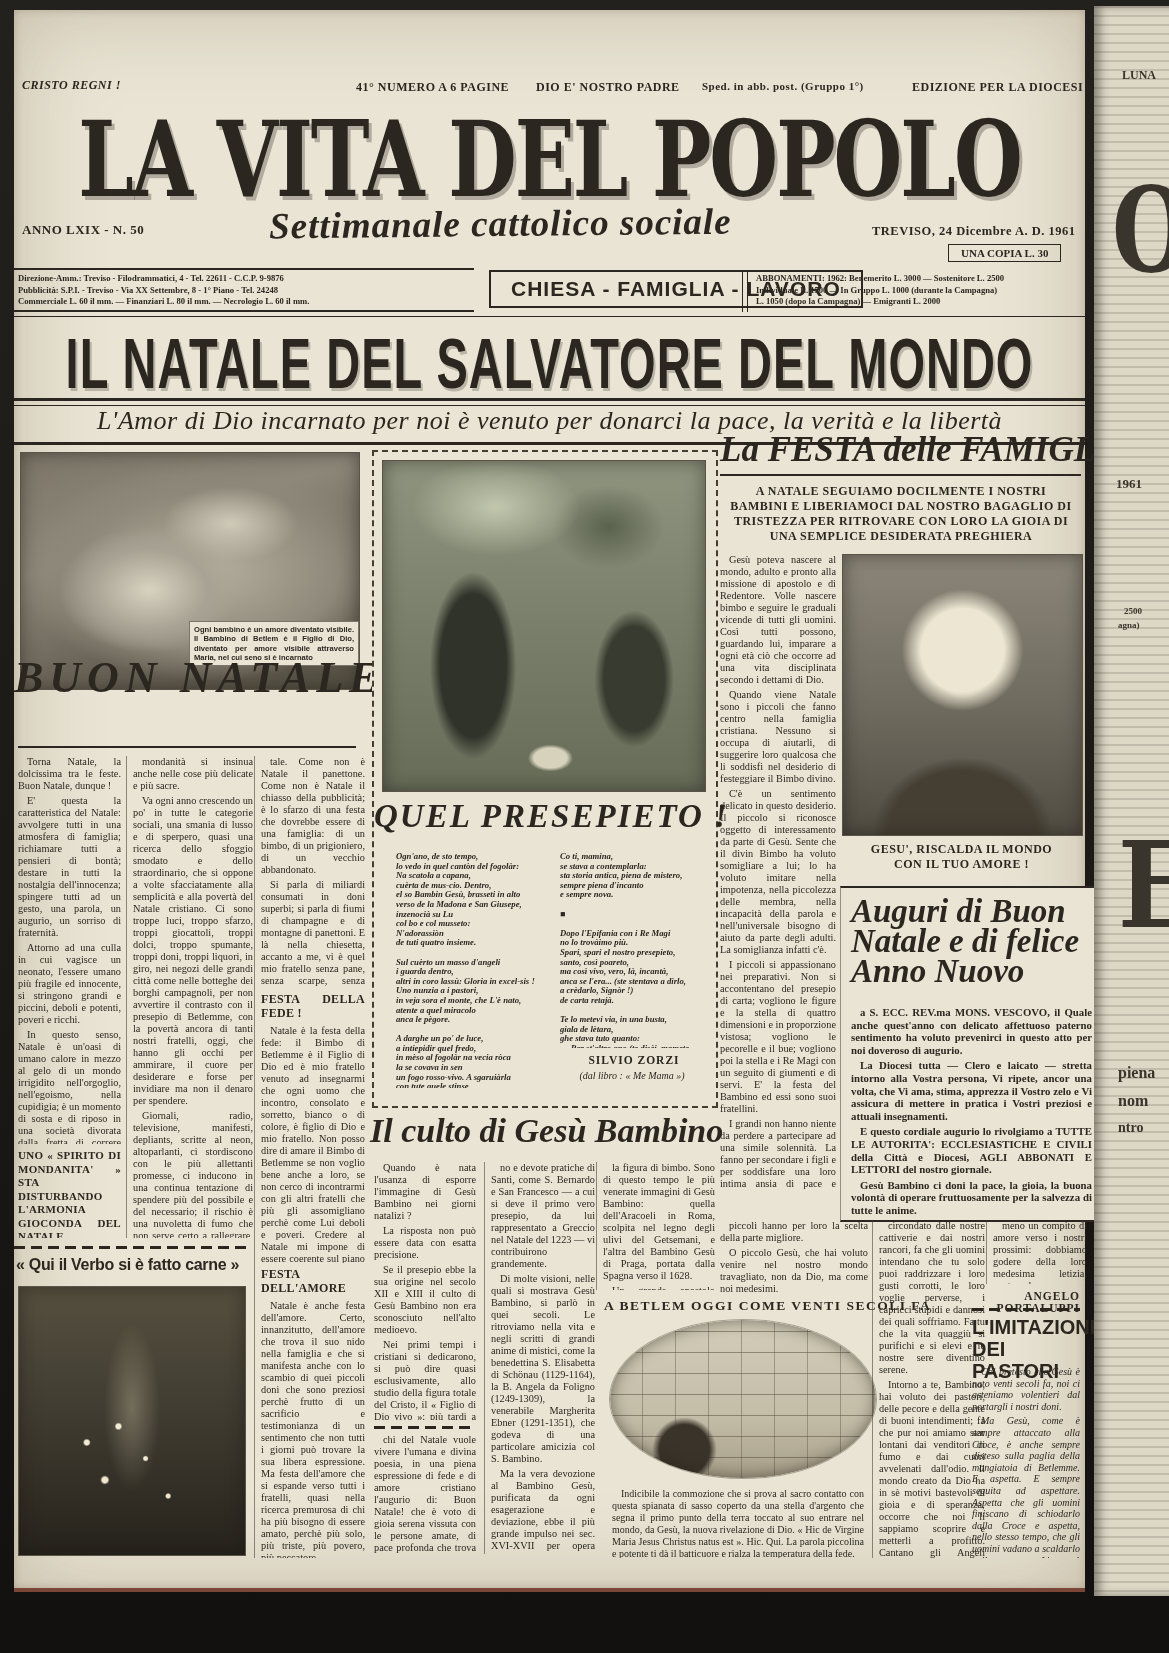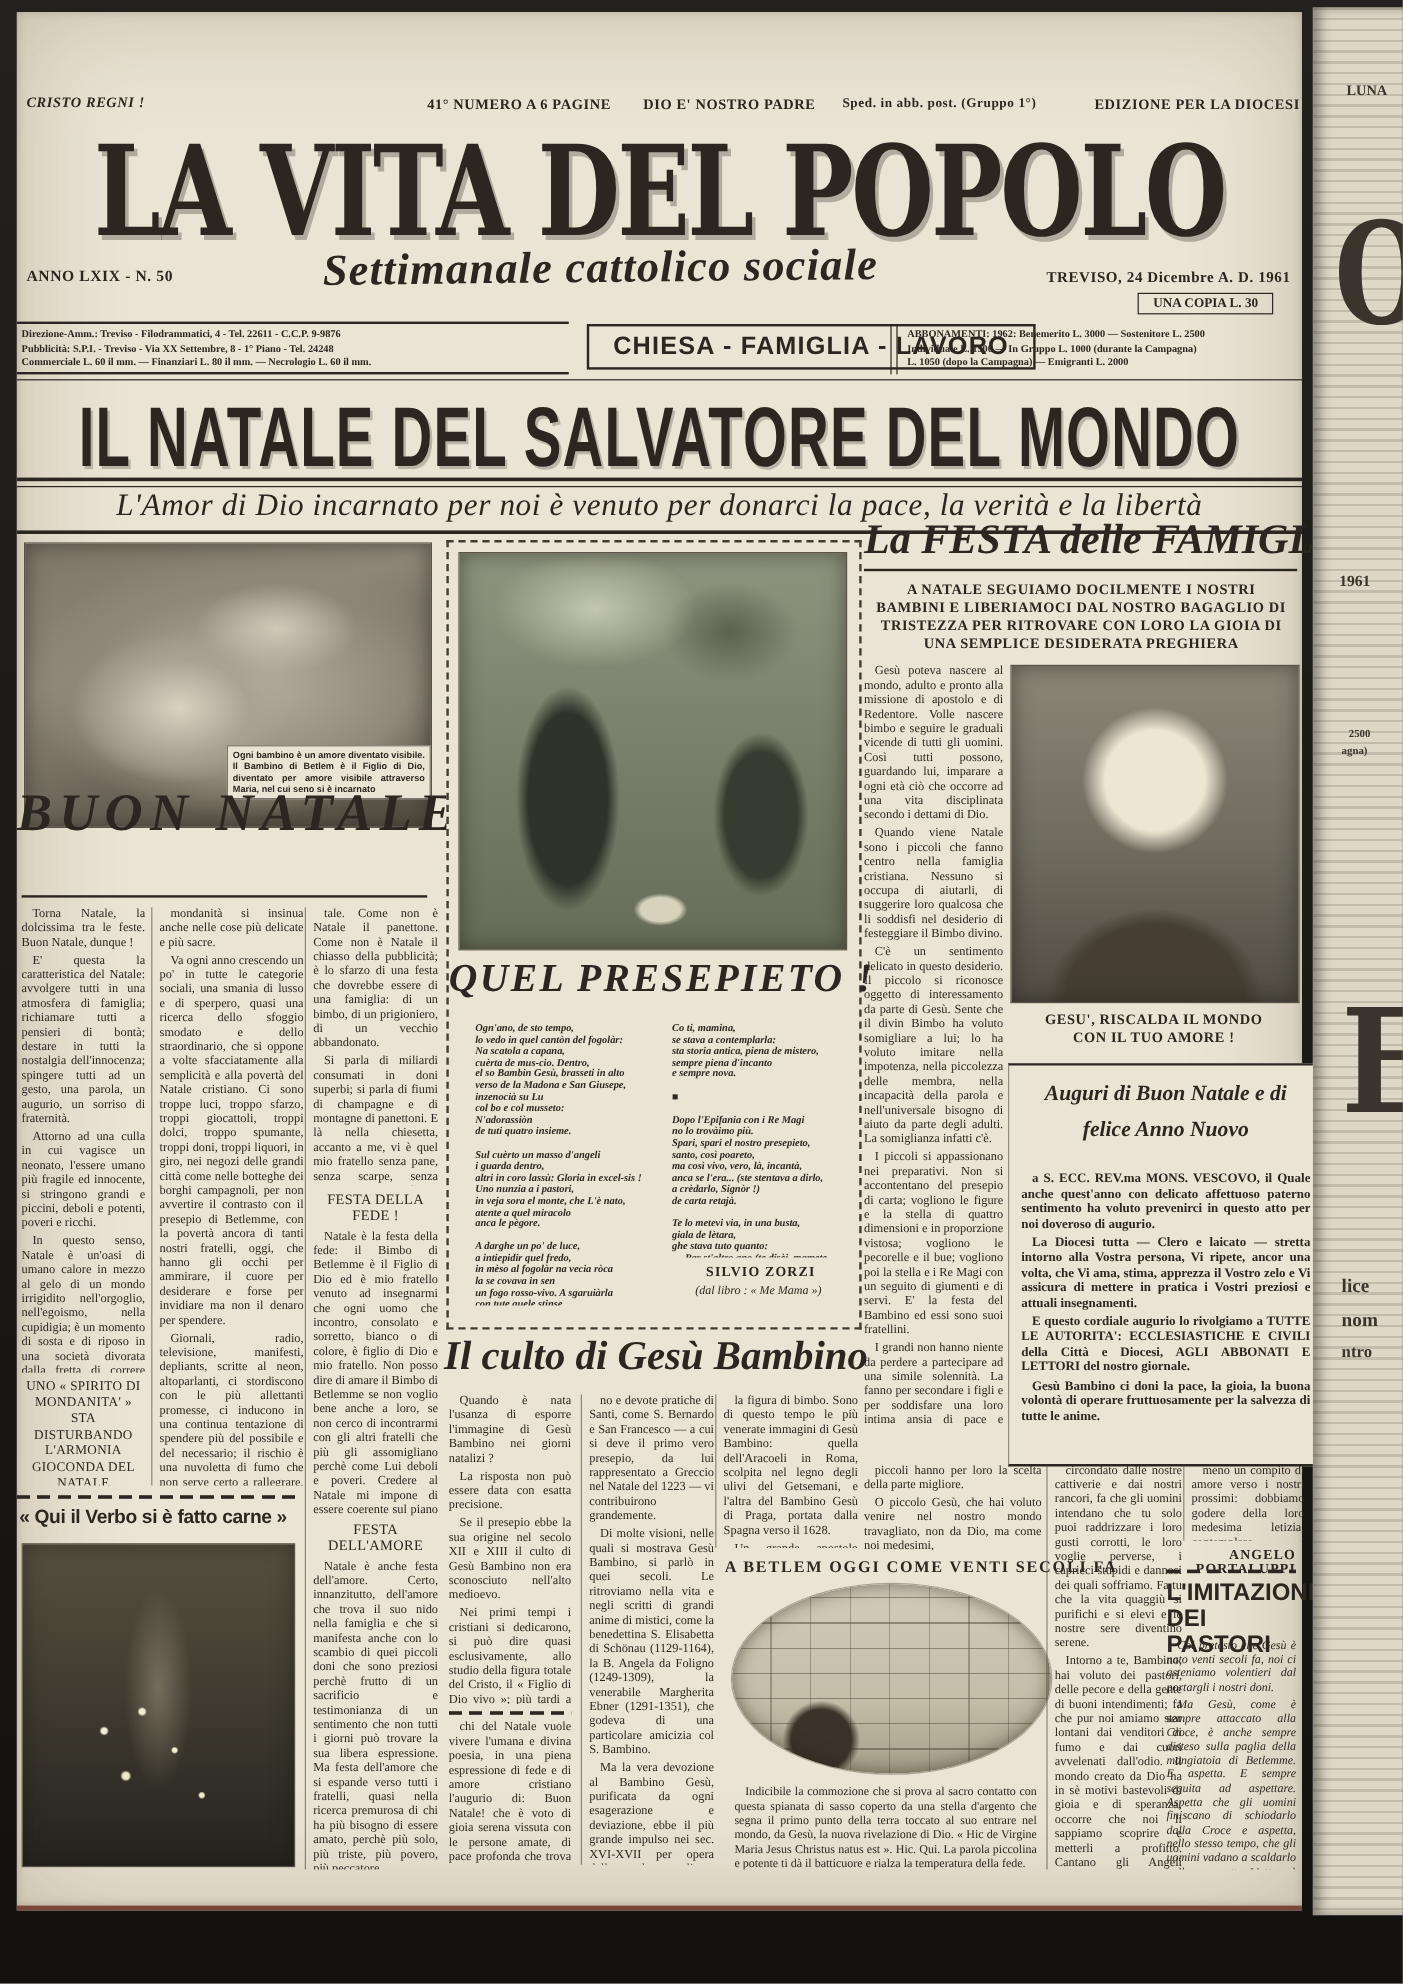--- a/index.html
+++ b/index.html
@@ -30,21 +30,21 @@
         font-size:47px;letter-spacing:1px;transform:scaleY(1.5);transform-origin:center top;
         text-shadow:2px 2px 0 rgba(45,40,32,.25)}
   .deck{font-style:italic;font-size:26px;white-space:nowrap;text-align:center;width:100%;letter-spacing:.5px}
   .rule{background:#2b2720}
   .drule{height:4px;border-top:3px solid #2b2720;border-bottom:1px solid #2b2720}
   .wrule{height:3px;background:repeating-linear-gradient(90deg,#2b2720 0 11px,transparent 11px 17px)}
   .dashv{border:2px dashed #423d33}
   .col{font-size:10.3px;line-height:12px;text-align:justify;overflow:hidden}
   .col p, .bp{margin:0 0 3px;text-indent:9px}
   .vl{border-left:1px solid rgba(60,55,45,.55);padding-left:6px}
-  .inhead{font-weight:normal;font-size:11px;line-height:13.5px;text-align:center;margin:5px 0;letter-spacing:.3px}
+  .inhead{font-weight:bold;font-size:11px;line-height:13.5px;margin:5px 0;letter-spacing:.3px}
   .ittitle{font-style:italic;font-weight:bold;white-space:nowrap}
   .pre{white-space:pre-line}
   .poem{font-style:italic;font-weight:bold;font-size:8.7px;line-height:9.6px;overflow:hidden}
   .photo{box-shadow:inset 0 0 18px rgba(25,22,18,.5);border:1px solid #5a5448}
   .capbox{background:#e9e4d4;border:1px solid #7a756a;font-family:"Liberation Sans",sans-serif;
         font-weight:bold;font-size:7.6px;line-height:9.3px;text-align:justify;padding:3px 4px}
   .capserif{font-weight:bold;font-size:12px;text-align:center;line-height:15px;letter-spacing:.5px}
   .boxed{border-top:2px solid #2b2720;border-bottom:2px solid #2b2720;border-left:1px solid rgba(60,55,45,.5)}
   .it{font-style:italic}
   .sig{font-weight:bold;font-size:11.5px;text-align:right;letter-spacing:1px}
@@ -274,21 +274,21 @@
   <div class="abs photo" style="left:828px;top:544px;width:239px;height:280px;
        background:
          radial-gradient(circle 80px at 50% 34%, #ece6d2 0 52%, rgba(236,230,210,.35) 68%, rgba(0,0,0,0) 76%),
          radial-gradient(circle 38px at 50% 42%, #9a917c 0 55%, rgba(0,0,0,0) 70%),
          radial-gradient(ellipse 110px 95px at 50% 100%, #453f33 0 68%, rgba(0,0,0,0) 82%),
          linear-gradient(180deg,#8b8678 0%,#6e6a5e 55%,#504c42 100%);"></div>
   <div class="abs capserif pre" style="left:828px;top:832px;width:239px">GESU', RISCALDA IL MONDO
 CON IL TUO AMORE !</div>
 
   <div class="abs boxed" style="left:826px;top:876px;width:241px;height:324px;padding:8px 8px 0 10px;background:#e9e4d4">
-    <div class="ittitle" style="white-space:normal;font-size:18px;line-height:30px;text-align:center">Auguri di Buon Natale e di felice Anno Nuovo</div>
+    <div class="ittitle" style="white-space:normal;font-size:33px;line-height:30px;text-align:left">Auguri di Buon Natale e di felice Anno Nuovo</div>
     <div class="col" style="margin-top:20px;height:236px;font-size:10.8px;line-height:12.6px;font-weight:bold">
       <div>
           <p class="bp">a S. ECC. REV.ma MONS. VESCOVO, il Quale anche quest'anno con delicato affettuoso paterno sentimento ha voluto prevenirci in questo atto per noi doveroso di augurio.</p>
           <p class="bp">La Diocesi tutta — Clero e laicato — stretta intorno alla Vostra persona, Vi ripete, ancor una volta, che Vi ama, stima, apprezza il Vostro zelo e Vi assicura di mettere in pratica i Vostri preziosi e attuali insegnamenti.</p>
           <p class="bp">E questo cordiale augurio lo rivolgiamo a TUTTE LE AUTORITA': ECCLESIASTICHE E CIVILI della Città e Diocesi, AGLI ABBONATI E LETTORI del nostro giornale.</p>
           <p class="bp">Gesù Bambino ci doni la pace, la gioia, la buona volontà di operare fruttuosamente per la salvezza di tutte le anime.</p>
         </div>
     </div>
   </div>
 
@@ -322,16 +322,16 @@
 
 </div>
 
 <div class="strip">
   <span class="frag" style="left:28px;top:62px;font-size:12px">LUNA</span>
   <span class="frag" style="left:18px;top:170px;font-size:90px;font-family:'DejaVu Serif',serif;transform:scaleY(1.3);display:inline-block">O</span>
   <span class="frag" style="left:22px;top:470px;font-size:13px">1961</span>
   <span class="frag" style="left:30px;top:600px;font-size:9px">2500</span>
   <span class="frag" style="left:24px;top:614px;font-size:9px">agna)</span>
   <span class="frag" style="left:24px;top:820px;font-size:100px;font-family:'DejaVu Serif',serif;display:inline-block;transform:scaleY(1.2)">E</span>
-  <span class="frag" style="left:24px;top:1058px;font-size:16px">lice</span>
+  <span class="frag" style="left:24px;top:1058px;font-size:16px">piena</span>
   <span class="frag" style="left:24px;top:1086px;font-size:16px">nom</span>
   <span class="frag" style="left:24px;top:1114px;font-size:14px">ntro</span>
 </div>
 
 </body></html>

